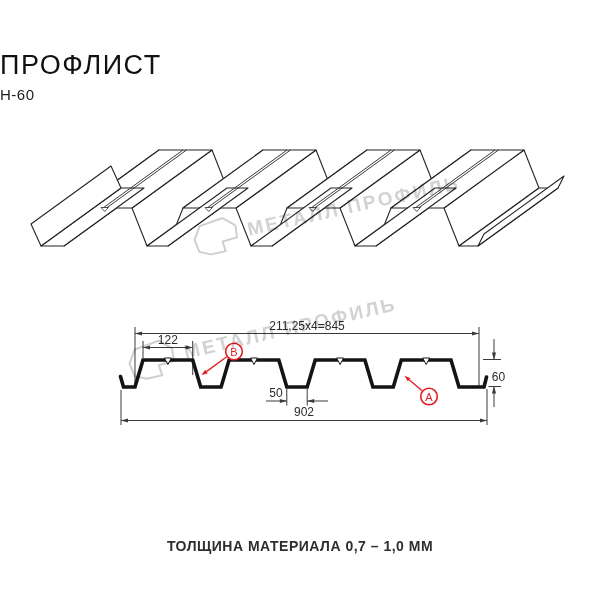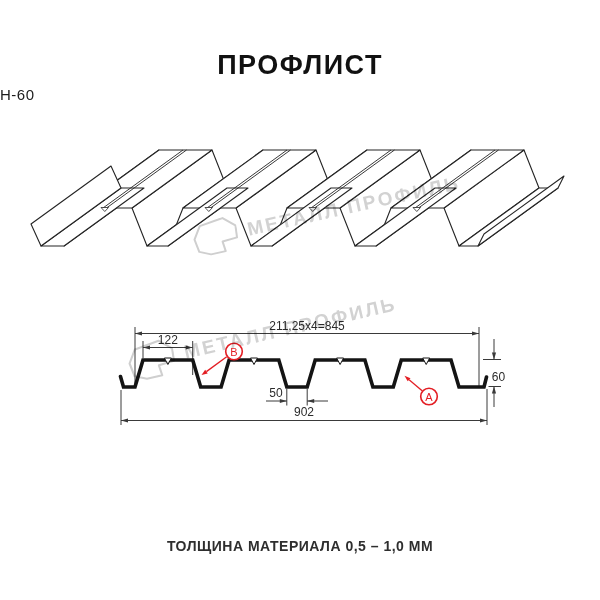--- a/index.html
+++ b/index.html
@@ -1,19 +1,19 @@
 <!DOCTYPE html>
 <html><head>
 <meta charset="utf-8">
 <style>
   html,body{margin:0;padding:0;background:#fff;}
   .page{position:relative;width:600px;height:600px;background:#fff;overflow:hidden;
         font-family:"Liberation Sans", sans-serif;color:#141414;}
-  .title{position:absolute;left:0;top:50px;width:600px;text-align:center;
-         font-size:27px;font-weight:700;letter-spacing:1.5px;color:#111;}
+  .title{position:absolute;left:0;top:50px;width:600px;text-align:left;
+         font-size:27px;font-weight:400;letter-spacing:1.5px;color:#111;}
   .subtitle{position:absolute;left:0;top:86px;width:600px;text-align:left;
             font-size:15px;font-weight:400;letter-spacing:0.5px;color:#1c1c1c;}
   .footer{position:absolute;left:0;top:538px;width:600px;text-align:center;
           font-size:14px;font-weight:700;letter-spacing:0.5px;color:#2e2e2e;}
   .sheet3d{position:absolute;left:28px;top:146px;width:540px;height:112px;}
   .xsection{position:absolute;left:60px;top:318px;width:500px;height:120px;}
   .face{fill:#ffffff;stroke:#242424;stroke-width:1.1;stroke-linejoin:round;}
   .groove{stroke:#242424;stroke-width:0.9;}
   .fnotch{fill:#ffffff;stroke:#242424;stroke-width:0.8;}
   .ext,.dln{stroke:#3a3a3a;stroke-width:1;fill:none;}
@@ -156,15 +156,15 @@
     </svg>
     <span class="wm-text">МЕТАЛЛ ПРОФИЛЬ</span>
   </div>
   <div class="watermark wm2">
     <svg class="wm-logo" width="48" height="40" viewBox="0 0 46 36">
       <polygon points="4,29 2,16 10,4 34,1 45,11 44,23 29,24 30,34 15,34"></polygon>
     </svg>
     <span class="wm-text">МЕТАЛЛ ПРОФИЛЬ</span>
   </div>
 
-  <div class="footer">ТОЛЩИНА МАТЕРИАЛА 0,5 – 1,0 ММ</div>
+  <div class="footer">ТОЛЩИНА МАТЕРИАЛА 0,7 – 1,0 ММ</div>
 
 </div>
 
 </body></html>

